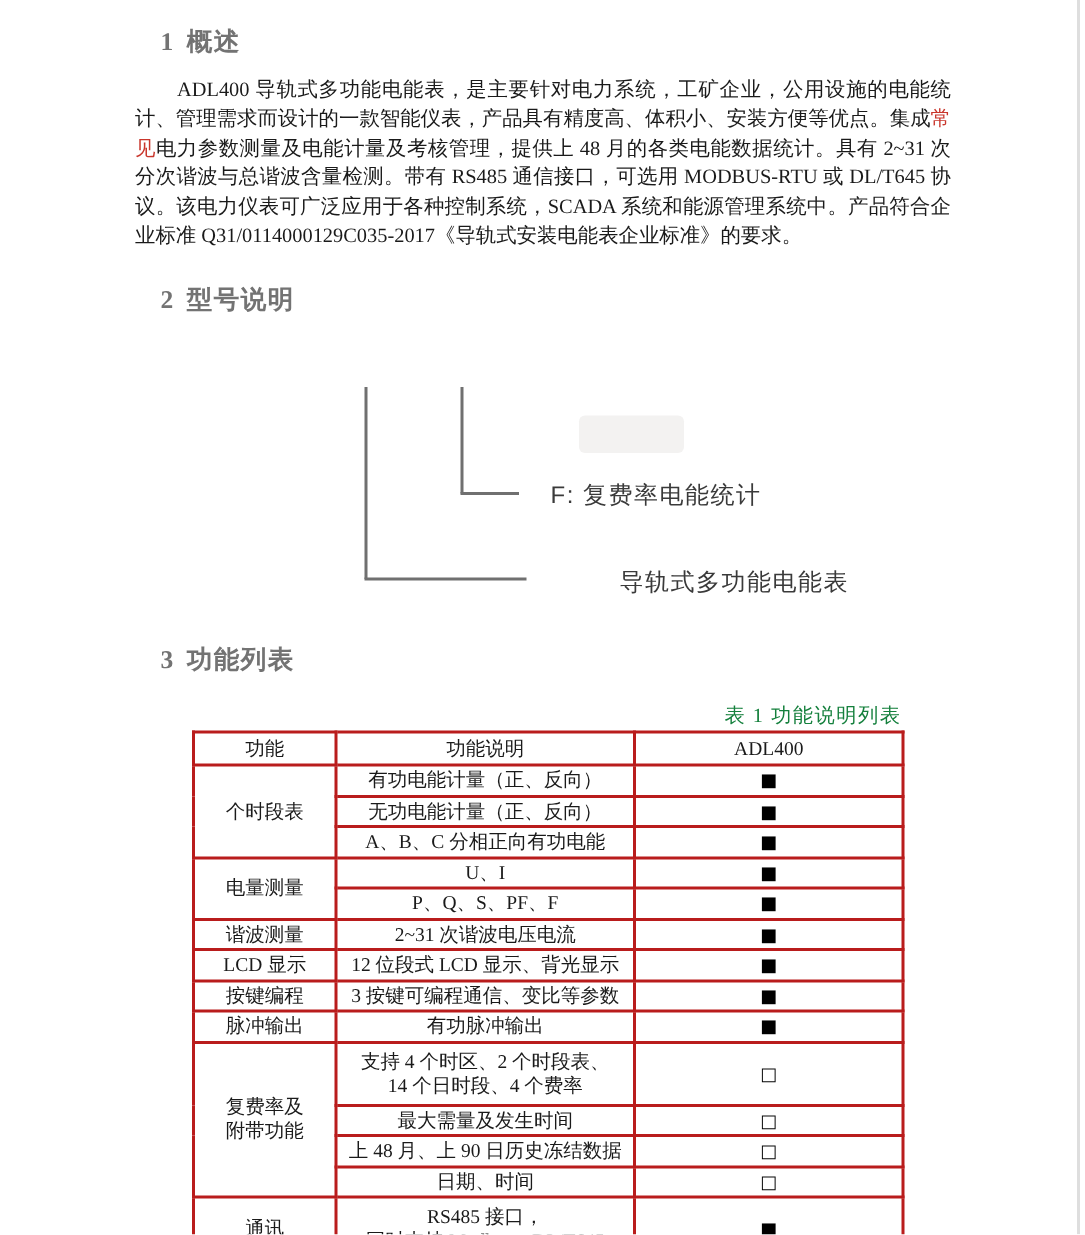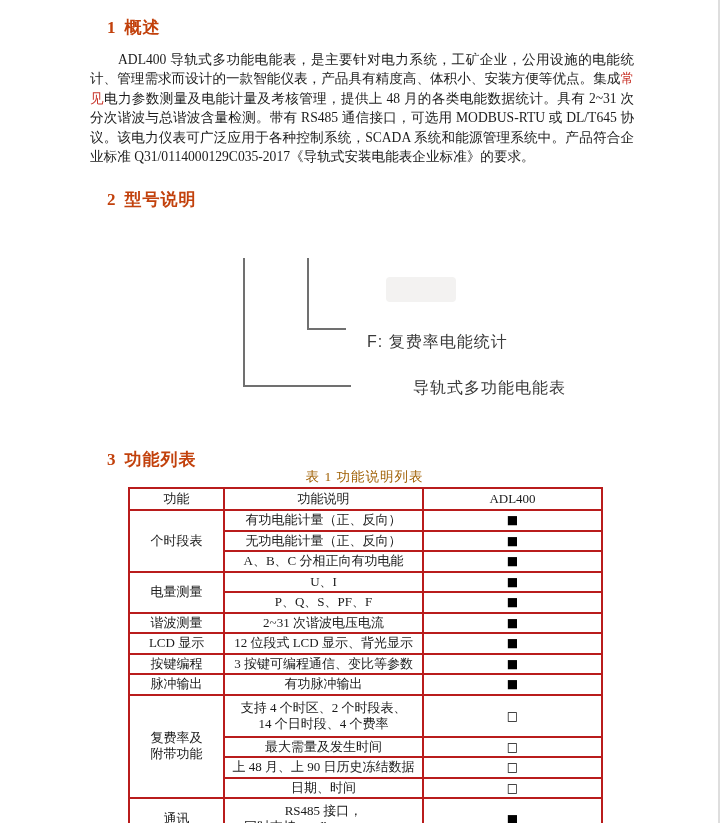--- a/index.html
+++ b/index.html
@@ -11,21 +11,21 @@
     overflow:hidden;
     font-family:"Liberation Serif", serif;
     color:#1a1a1a;
   }
   
   .sec-heading {
     position:absolute;
     font-family:"Liberation Sans", sans-serif;
     font-weight:700;
     font-size:17px;
-    color:#c2410c;
+    color:#737373;
     letter-spacing:1px;
   }
   .sec-heading .num { margin-right:9px; font-family:"Liberation Serif", serif; letter-spacing:0; }
   
   .overview-par {
     position:absolute;
     left:90px; top:50px; width:544px;
     font-size:13.6px;
     line-height:19.4px;
     text-align:justify;
@@ -52,21 +52,21 @@
     font-size:16px; font-weight:500; color:#3a3a3a;
     letter-spacing:1px; white-space:nowrap;
   }
   .dg-blob {
     position:absolute; left:386px; top:277px; width:70px; height:25px;
     background:#f3f2f1; border-radius:4px;
   }
   
   .tbl-caption {
     position:absolute; left:128px; top:468px; width:473px;
-    text-align:center; font-size:13.5px; color:#a16207;
+    text-align:right; font-size:13.5px; color:#15803d;
     letter-spacing:1px;
   }
   .tbl-wrap { position:absolute; left:128px; top:487px; width:473px; }
   table.ftable {
     border-collapse:collapse; table-layout:fixed;
     width:473px;
     border:2px solid #3f3f3f;
     font-size:13px; color:#1a1a1a;
   }
   table.ftable col.c1 { width:95px; }
@@ -103,24 +103,24 @@
 
   <div class="sec-heading" style="left:107px; top:188px;">
     <span class="num">2</span><span>型号说明</span>
   </div>
 
   <div class="dg-blob"></div>
   <div class="dg-vline" style="left:243px; top:258px; height:128px;"></div>
   <div class="dg-hline" style="left:243px; top:385px; width:108px;"></div>
   <div class="dg-vline" style="left:307px; top:258px; height:71px;"></div>
   <div class="dg-hline" style="left:307px; top:328px; width:39px;"></div>
-  <div class="dg-label" style="left:367px; top:332px;">F: 复费率电能统计</div>
+  <div class="dg-label" style="left:367px; top:320px;">F: 复费率电能统计</div>
   <div class="dg-label" style="left:367px; top:378px;margin-left:46px;">导轨式多功能电能表</div>
 
-  <div class="sec-heading" style="left:107px; top:448px;">
+  <div class="sec-heading" style="left:107px; top:428px;">
     <span class="num">3</span><span>功能列表</span>
   </div>
 
   <div class="tbl-caption">表 1 功能说明列表</div>
 
   <div class="tbl-wrap">
     <table class="ftable">
       <colgroup>
           <col class="c1">
           <col class="c2">

